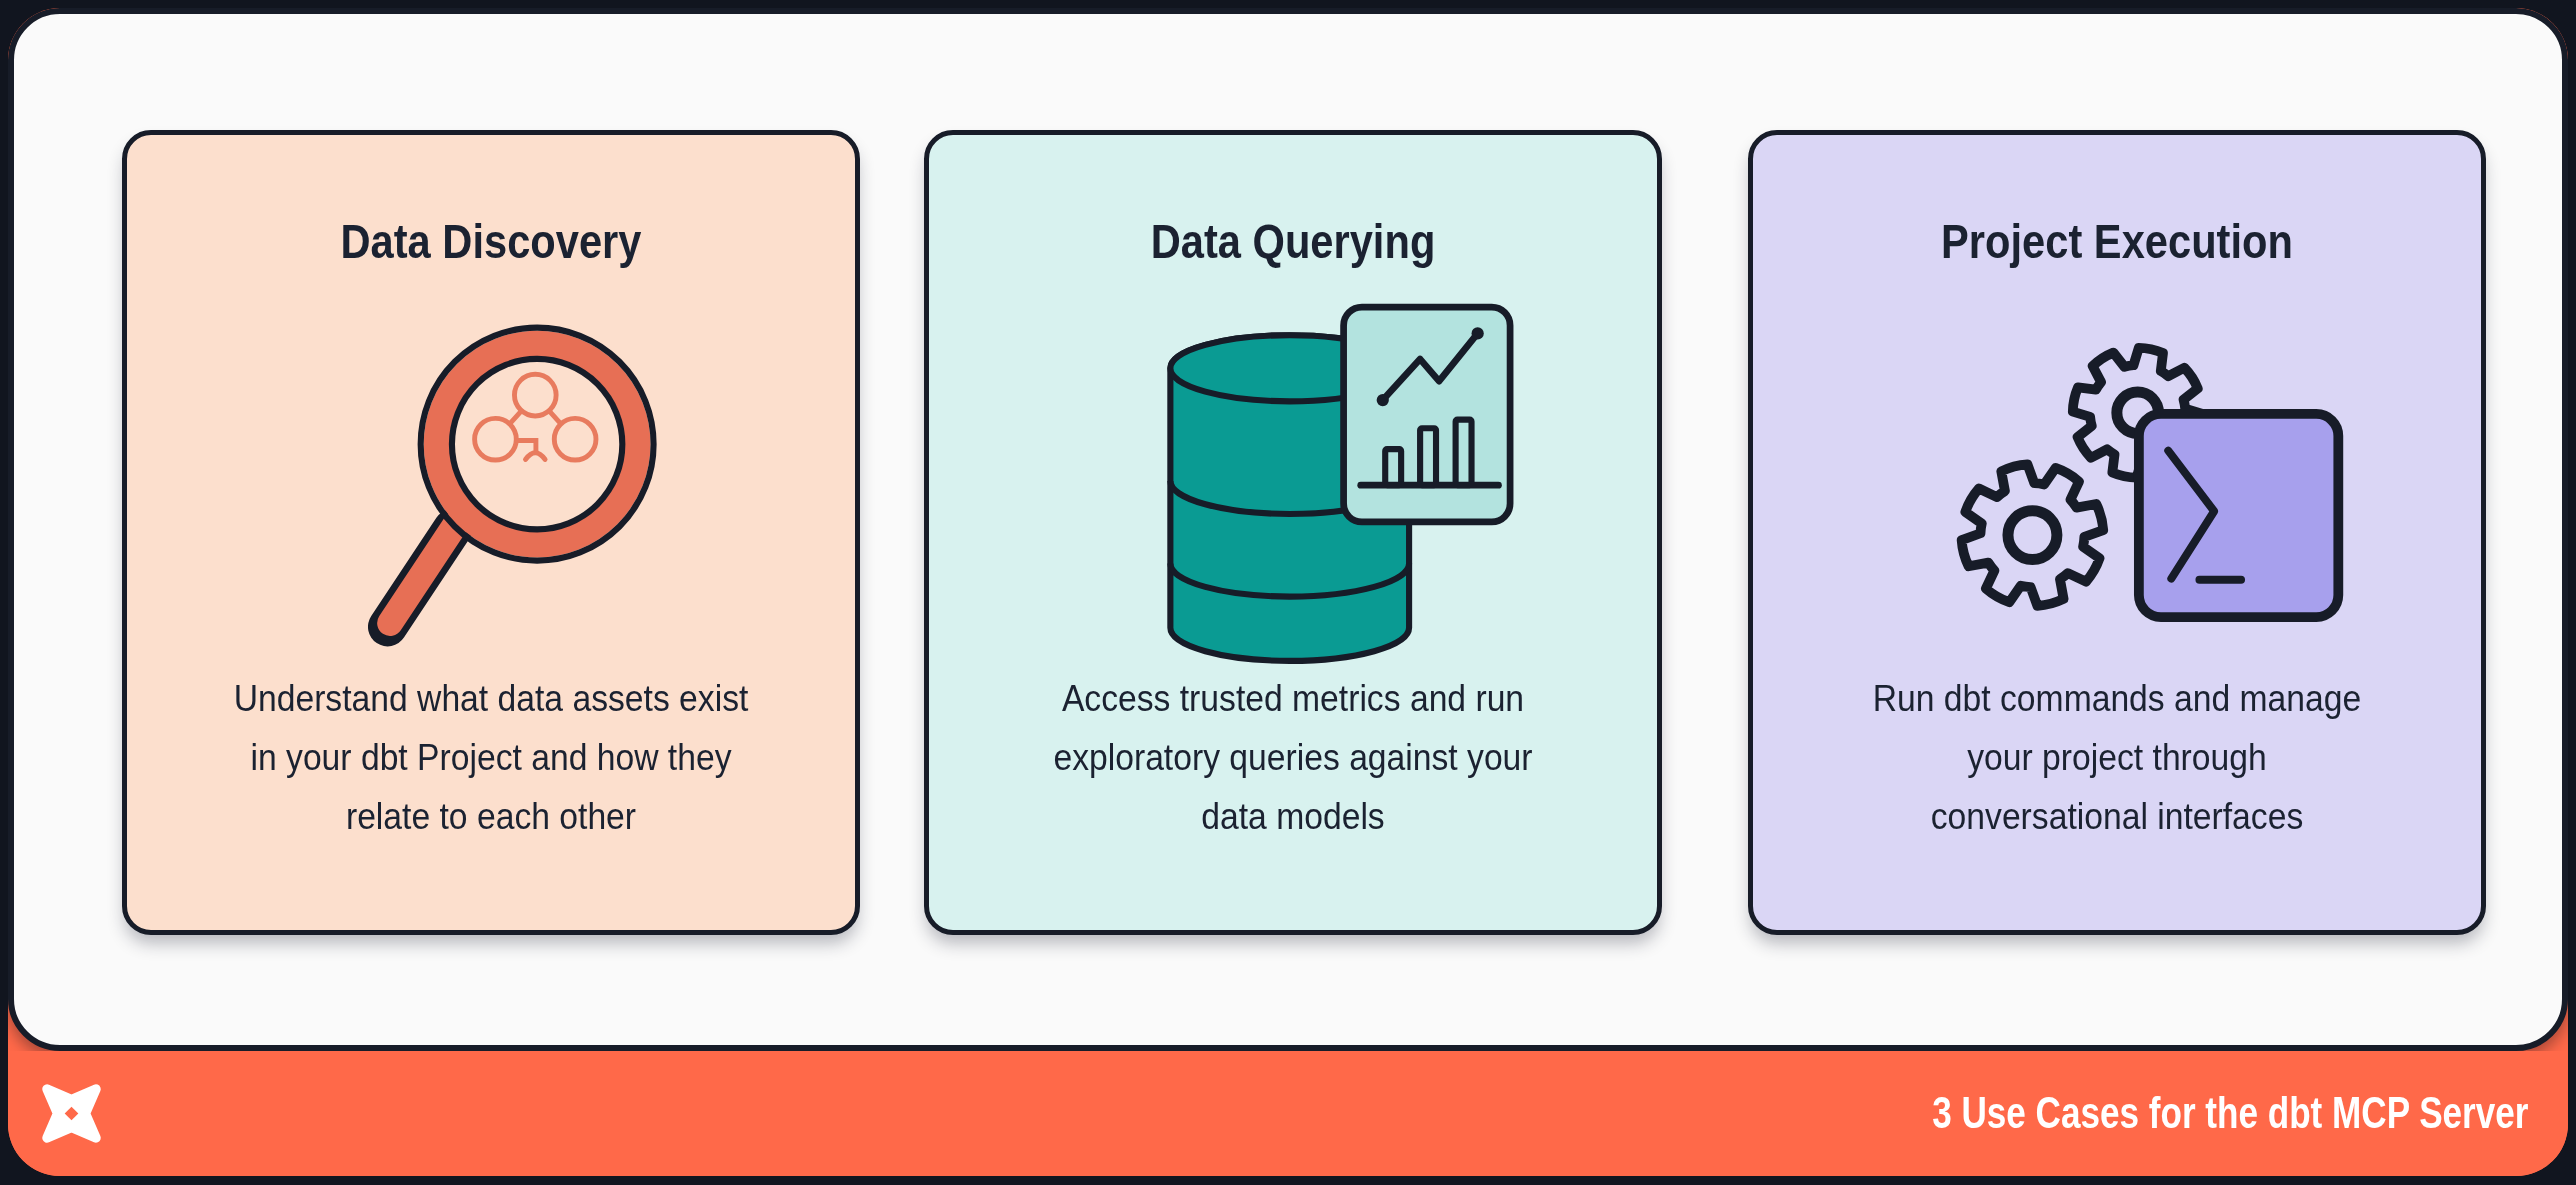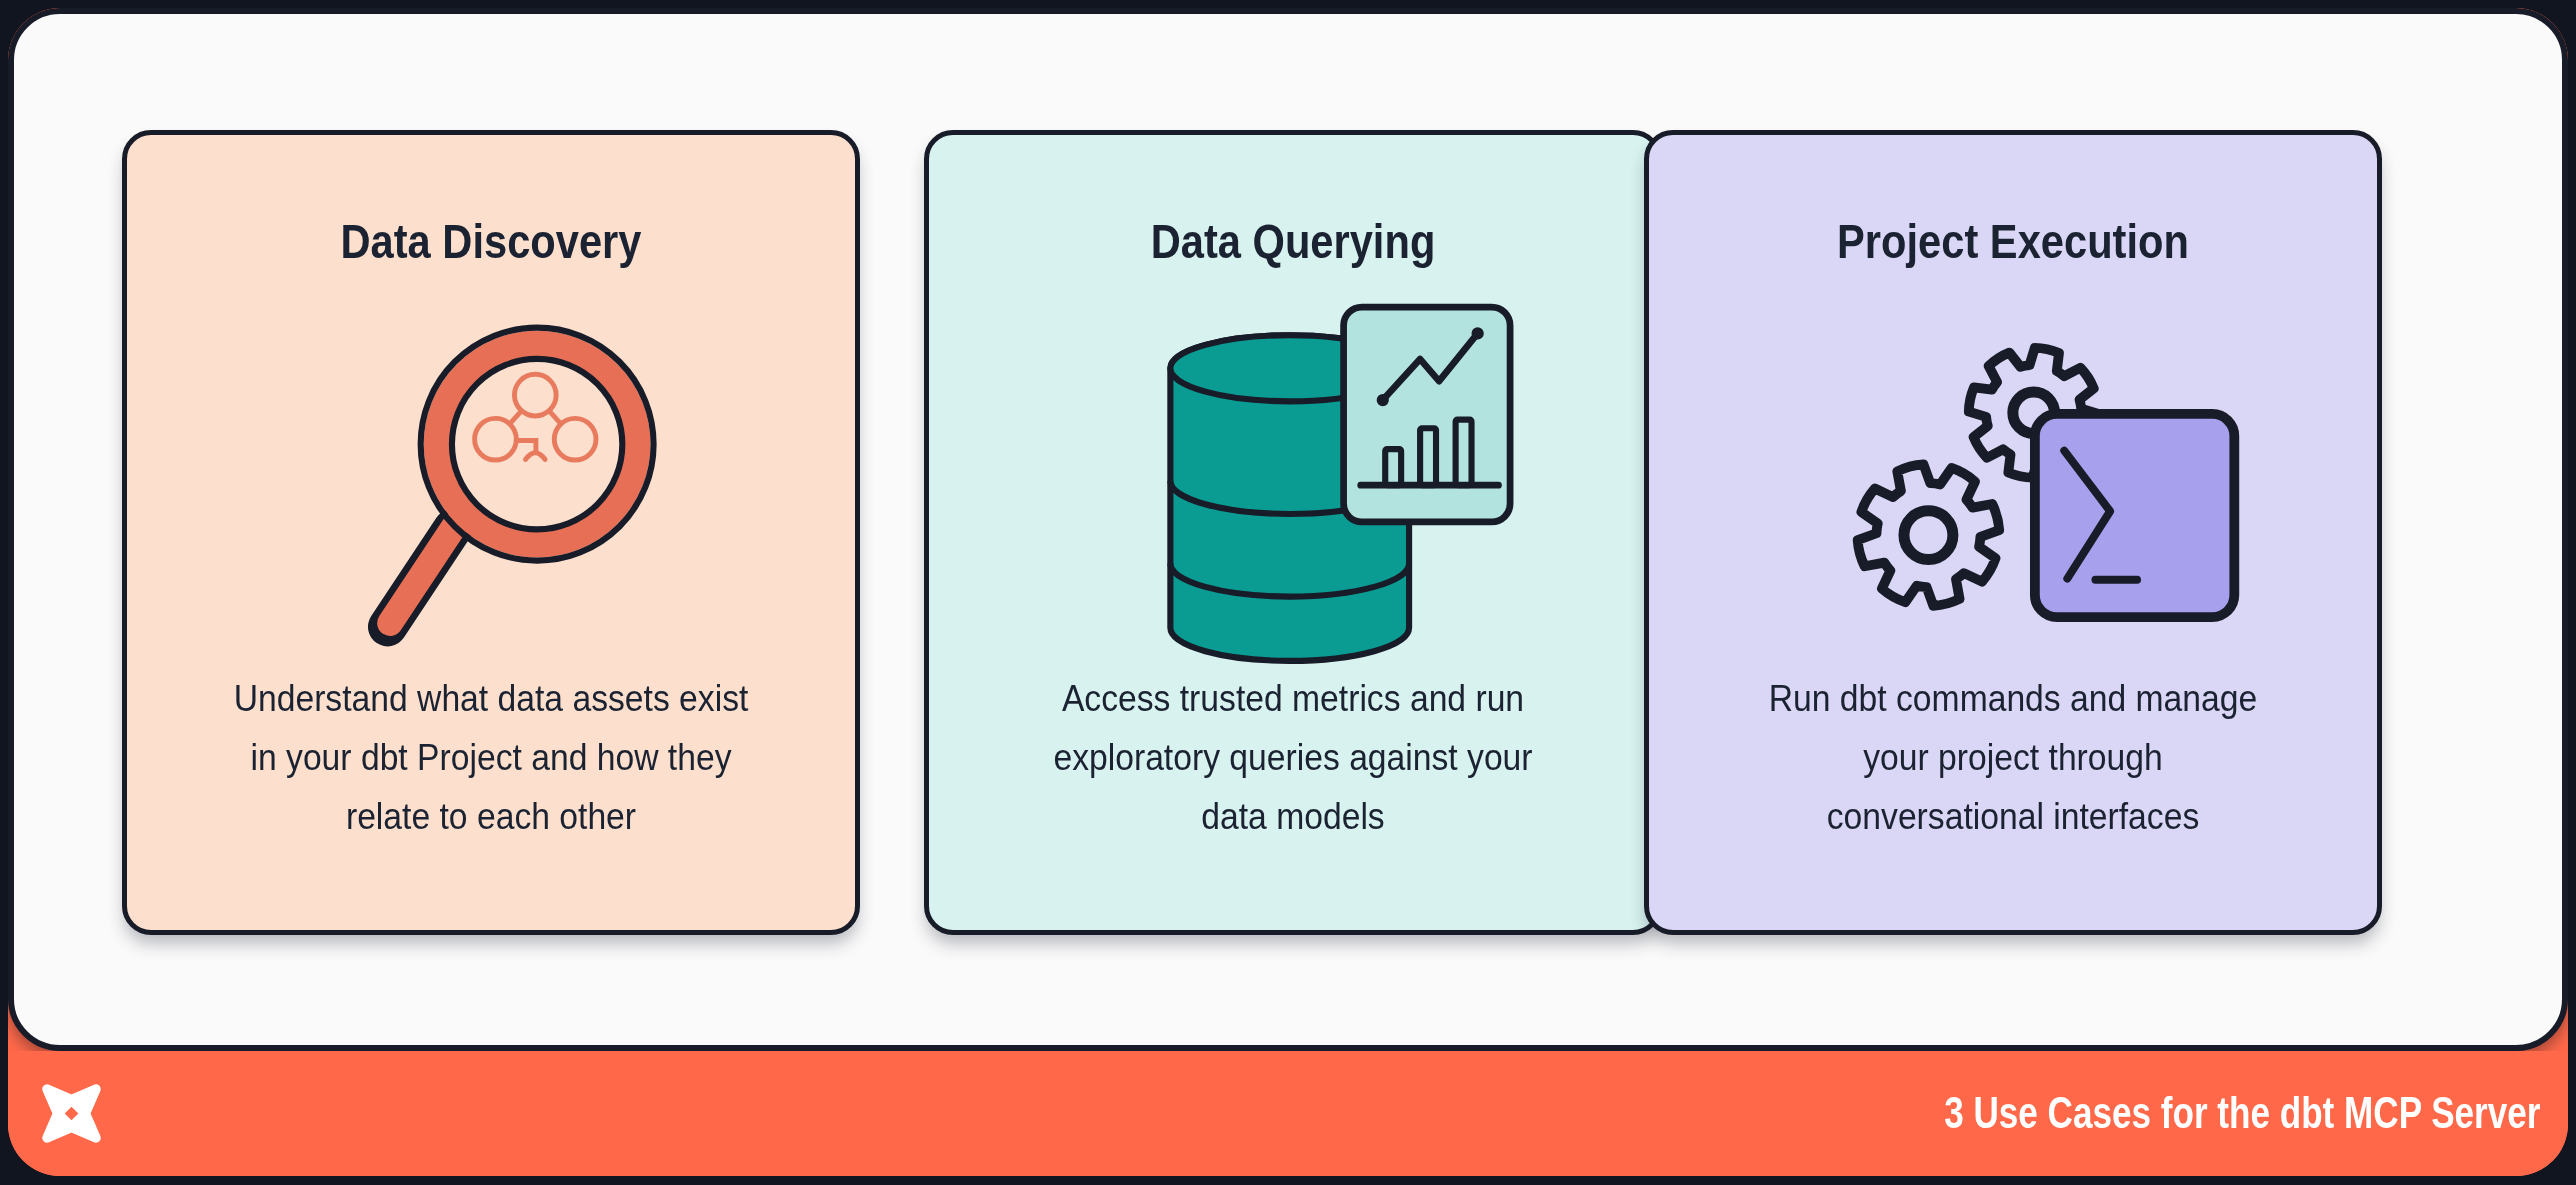--- a/index.html
+++ b/index.html
@@ -22,33 +22,33 @@
   html,body{width:2576px;height:1185px;}
   body{font-family:"Liberation Sans","DejaVu Sans",sans-serif;background:var(--bg-canvas);}
   .canvas{position:relative;width:2576px;height:1185px;background:var(--bg-canvas);overflow:hidden;}
   .page{position:absolute;left:8px;top:8px;right:8px;bottom:9.2px;background:var(--footer);border-radius:52px;overflow:hidden;}
   .main-panel{position:absolute;left:0;top:0;right:0;height:1043px;background:var(--panel);
     border:6.1px solid var(--outline);border-radius:52px;box-shadow:0 6.1px 13.5px rgba(10,14,25,.35);}
   .card{position:absolute;top:116px;width:738px;height:805px;border:5.5px solid var(--outline);
     border-radius:29px;box-shadow:0 11px 17px -3.7px rgba(23,28,45,.30);}
   .card-1{left:108px;background:var(--card1-bg);}
   .card-2{left:901px;background:var(--card2-bg);margin-left:9px;}
-  .card-3{left:1630px;background:var(--card3-bg);}
+  .card-3{left:1734px;background:var(--card3-bg);}
   .card-title{position:absolute;top:77px;left:0;width:100%;text-align:center;
     font-size:49px;font-weight:700;color:var(--ink);line-height:59px;white-space:nowrap;
     transform:scaleX(.85);transform-origin:50% 50%;}
   .icon-wrap{position:absolute;}
   .card-1 .icon-wrap{left:214px;top:151px;width:380px;height:380px;}
   .card-2 .icon-wrap{left:223px;top:139px;width:404px;height:404px;}
   .card-3 .icon-wrap{left:184px;top:151px;width:416px;height:404px;}
   .card-body{position:absolute;top:534px;left:0;width:100%;text-align:center;color:var(--ink);
     font-size:37px;line-height:59px;transform:scaleX(.91);transform-origin:50% 50%;}
   .card-body .line{white-space:nowrap;}
   .footer{position:absolute;left:0;right:0;top:1043px;bottom:0;display:flex;align-items:center;
-    justify-content:space-between;padding:0 28px 0 29px;background:var(--footer);}
+    justify-content:space-between;padding:0 40px 0 29px;background:var(--footer);}
   .footer-caption{color:var(--white);font-size:45px;font-weight:700;white-space:nowrap;
     transform:scaleX(.78);transform-origin:100% 50%;}
   svg{display:block;}
 </style>
 </head>
 <body>
 
 <div class="canvas">
   <div class="page">
 

